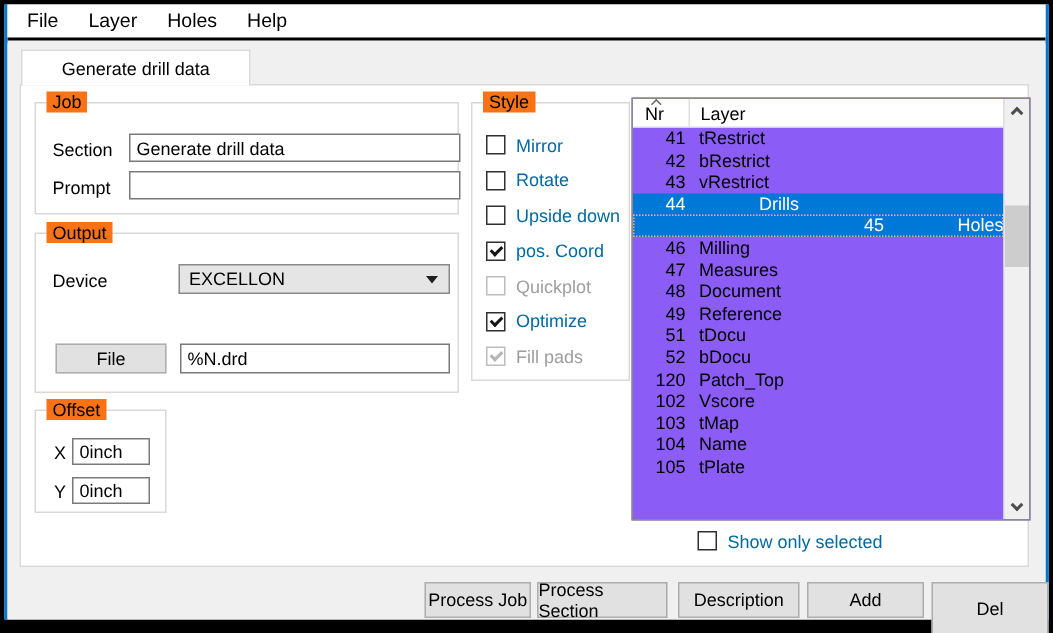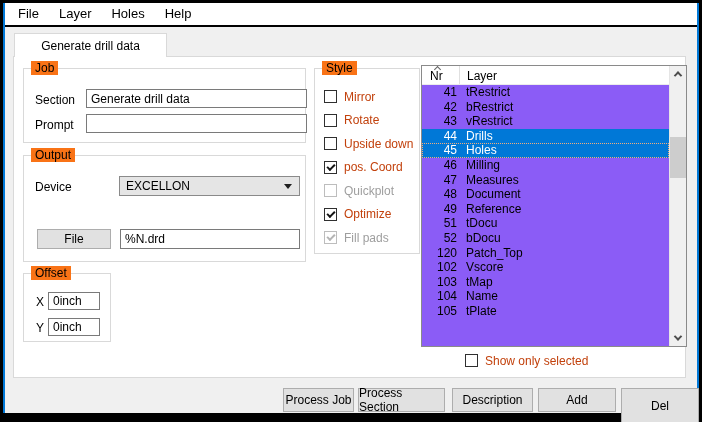--- a/index.html
+++ b/index.html
@@ -34,39 +34,39 @@
   .btn{background:#e1e1e1;border:1px solid #adadad;font-size:12px;color:#000;
     display:flex;align-items:center;justify-content:center;cursor:default;}
   .btn.abs{position:absolute;}
   
   .chk-row{display:flex;align-items:center;height:13px;}
   .chk{width:13px;height:13px;border:1px solid #2f2f2f;background:#fff;position:relative;flex:none;}
   .chk.dis{border-color:#bdbdbd;}
   .chk.checked::after{content:"";position:absolute;left:2px;top:2px;width:6px;height:3px;
     border-left:2px solid #151515;border-bottom:2px solid #151515;transform:rotate(-45deg);}
   .chk.checked.dis::after{border-color:#b4b4b4;}
-  .chk-label{font-size:12px;color:#c2410c;margin-left:7px;white-space:nowrap;}
+  .chk-label{font-size:12px;color:#0369a1;margin-left:7px;white-space:nowrap;}
   .chk-row.disabled .chk-label{color:#9e9e9e;}
   
   .style-opts{position:absolute;left:9px;top:21px;display:flex;flex-direction:column;gap:10.5px;}
   
   .llist{position:absolute;left:407px;top:8px;width:266px;height:282px;background:#8b5cf6;
     border:1px solid #8a8a8a;overflow:hidden;}
   .lheader{position:absolute;left:0;top:0;right:17px;height:19px;background:#fff;
     border-bottom:1px solid #ececec;display:flex;font-size:12px;color:#000;}
   .lh-nr{width:38px;padding:3px 0 0 8px;border-right:1px solid #e0e0e0;position:relative;}
   .lh-layer{padding:3px 0 0 7px;}
   .sort-caret{position:absolute;left:13px;top:1px;width:5px;height:5px;
     border-left:1px solid #666;border-top:1px solid #666;transform:rotate(45deg);}
   .lrows{position:absolute;left:0;top:19px;right:17px;bottom:0;}
   .lrow{display:flex;height:14.6px;line-height:14.6px;font-size:12px;color:#000;cursor:default;}
   .lrow .lnr{width:38px;text-align:right;padding-right:3px;flex:none;}
   .lrow .lname{padding-left:6px;white-space:nowrap;}
-  .lrow.sel{background:var(--sel,#0078d7);color:#fff;}
-  .lrow.foc{outline:1px dotted #efae7d;outline-offset:-1px;}
+  .lrow.sel{background:var(--sel,#0078d7);color:#fff;gap:40px;}
+  .lrow.foc{outline:1px dotted #efae7d;outline-offset:-1px;justify-content:flex-end;}
   
   .sbar{position:absolute;right:0;top:0;bottom:0;width:17px;background:#f0f0f0;
     border-left:1px solid #e5e5e5;}
   .sbtn{position:absolute;left:0;width:16px;height:16px;display:flex;align-items:center;justify-content:center;}
   .sbtn.up{top:0;} .sbtn.down{bottom:0;}
   .chev{width:6px;height:6px;border-left:2px solid #4d4d4d;border-top:2px solid #4d4d4d;}
   .chev.c-up{transform:rotate(45deg) translate(1px,1px);}
   .chev.c-down{transform:rotate(225deg) translate(1px,1px);}
   .sthumb{position:absolute;left:0;top:71px;width:16px;height:41px;background:#cdcdcd;}
   .show-sel{position:absolute;left:411px;top:297px;display:flex;align-items:center;padding-left:40px;}

